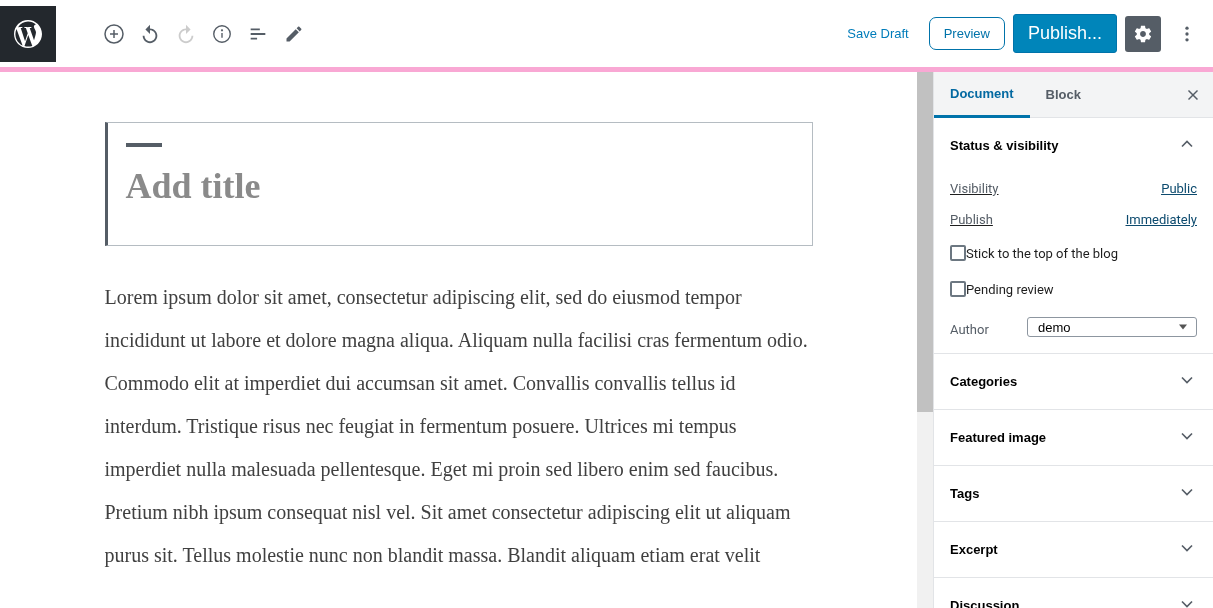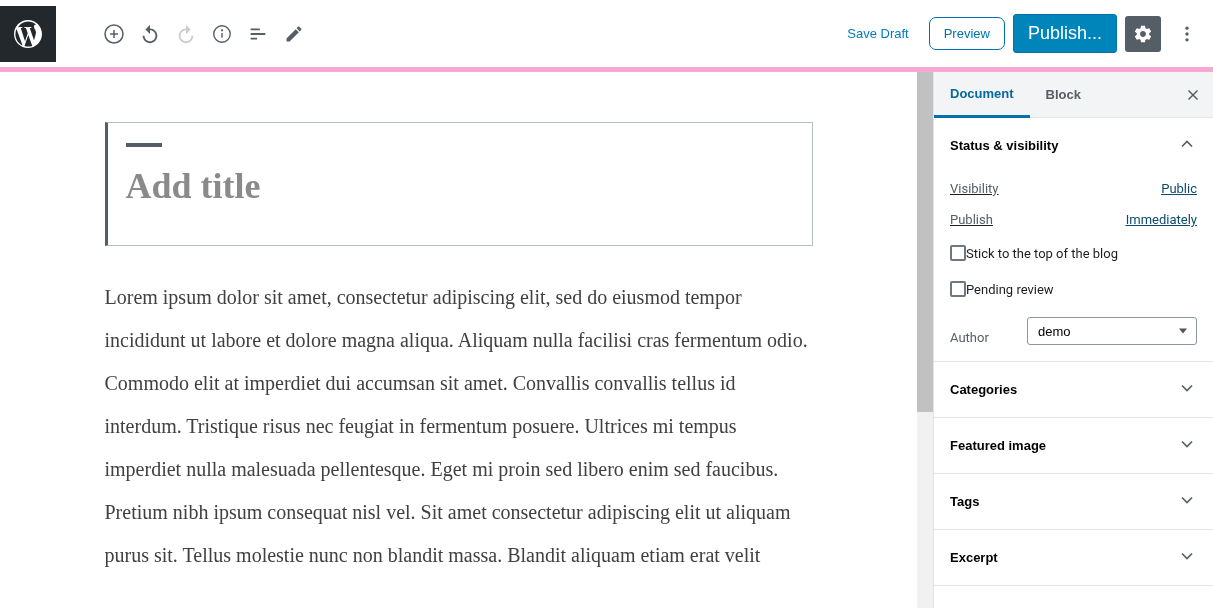--- a/index.html
+++ b/index.html
@@ -36,21 +36,21 @@
 .panel-header { display: flex; align-items: center; justify-content: space-between; padding: 16px; cursor: pointer; font-weight: 600; font-size: 13px; background: #fff; border: none; width: 100%; text-align: left; }
 .panel-header .chev { color: #555d66; }
 .panel-body { padding: 0 16px 16px 16px; }
 .panel-row { display: flex; justify-content: space-between; align-items: center; padding: 8px 0; font-size: 13px; text-decoration: underline; }
 .panel-row .label { color: #555d66; }
 .panel-row .link { color: #0c4a6e; text-decoration: underline; cursor: pointer; }
 .checkbox-row { display: flex; align-items: flex-end; padding: 10px 0; font-size: 13px; }
 .checkbox-row input[type="checkbox"] { width: 16px; height: 16px; border: 2px solid #6c7781; border-radius: 2px; appearance: none; cursor: pointer; }
 .author-row { display: flex; align-items: flex-end; justify-content: space-between; padding: 10px 0 0 0; font-size: 13px; }
 .author-row .label { color: #555d66; }
-.author-select { width: 170px; height: 28px; border: 1px solid #8d96a0; border-radius: 3px; padding: 0 28px 0 10px; font-size: 13px; background: #fff; appearance: none; position: relative; }
+.author-select { width: 170px; height: 20px; border: 1px solid #8d96a0; border-radius: 3px; padding: 0 28px 0 10px; font-size: 13px; background: #fff; appearance: none; position: relative; }
 .select-wrap { position: relative; }
 .select-wrap::after { content: ""; position: absolute; right: 10px; top: 50%; transform: translateY(-50%); width: 0; height: 0; border-left: 4px solid transparent; border-right: 4px solid transparent; border-top: 5px solid #555; pointer-events: none; }
 
 .editor-scroll { display: flex; }
 .editor-scroll-track { width: 16px; background: #f1f1f1; position: relative; }
 .editor-scroll-thumb { position: absolute; top: 0; left: 0; width: 16px; height: 340px; background: #c1c1c1; }
 </style>
 </head>
 <body>
 

